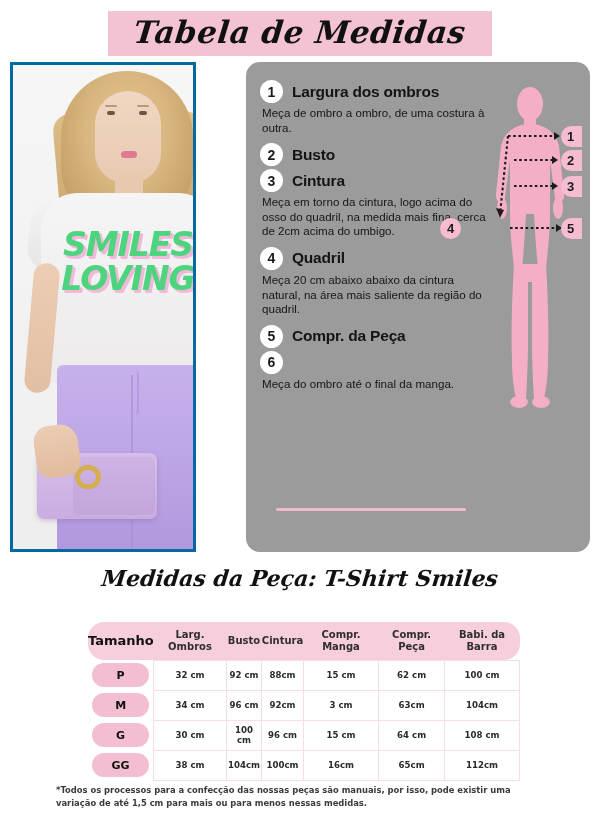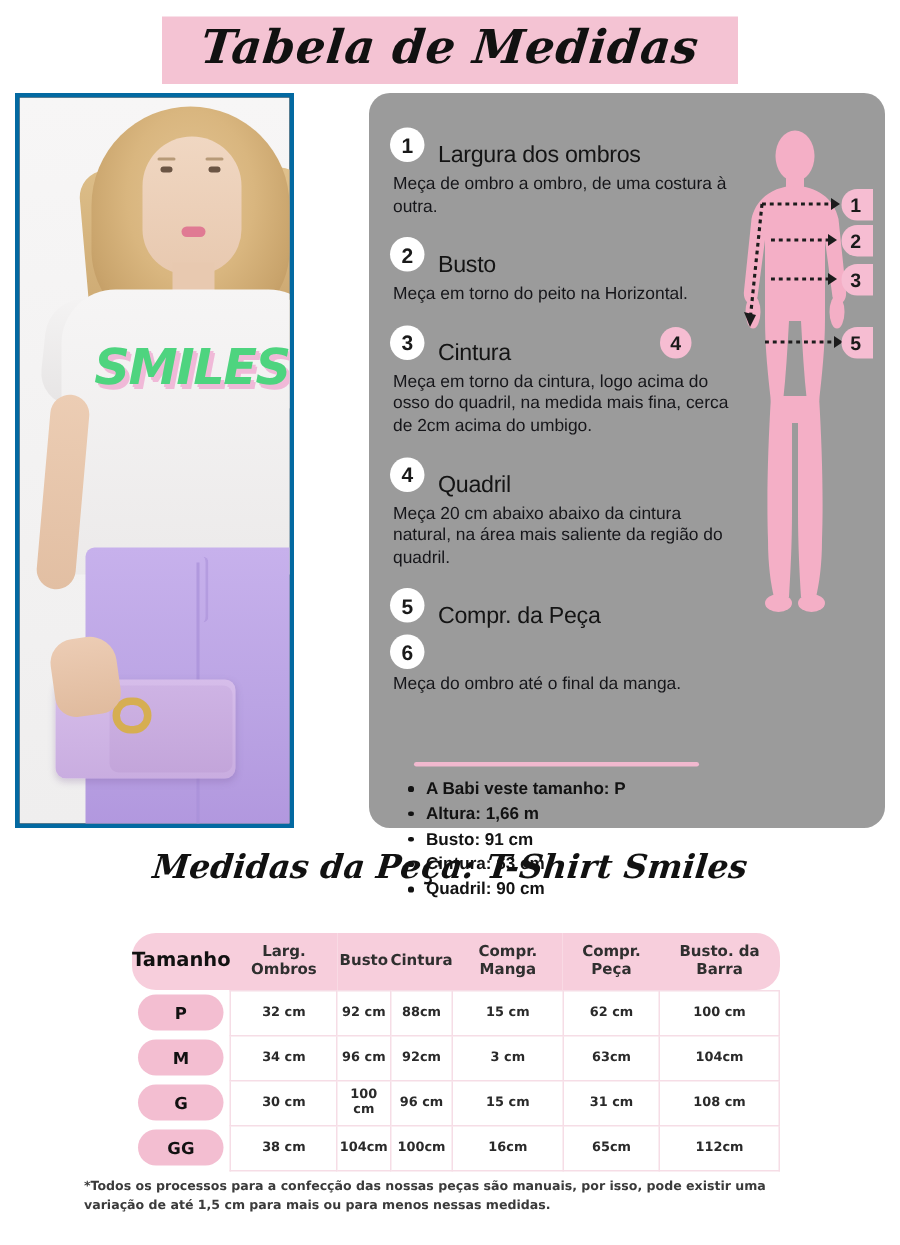--- a/index.html
+++ b/index.html
@@ -135,23 +135,22 @@
   .steps{ position:absolute; left:14px; top:18px; width:228px; }
   .step{ margin-bottom:1px; }
   .step-head{ display:flex; align-items:center; gap:9px; margin-bottom:3px;}
   .badge{
     width:23px; height:23px; flex:0 0 23px;
     background:#ffffff; border-radius:50%;
     display:flex; align-items:center; justify-content:center;
     font-weight:bold; font-size:14px; color:#1a1a1a;
   }
   .step-title{
-    font-size:15.5px; font-weight:normal; color:#141414;
+    font-size:15.5px; font-weight:bold; color:#141414;
     letter-spacing:-.2px;
-    margin-top:15px;
   }
   .step-desc{
     font-size:11.6px; color:#16161a; line-height:1.26;
     font-weight:500;
     margin:0 0 8px 2px;
   }
 
   .divider{
     position:absolute; left:30px; top:446px; width:190px; height:3px;
     background:#f2b9cf; border-radius:2px;
@@ -259,20 +258,21 @@
     <div class="neck"></div>
 
     <div class="sleeve l"></div>
     <div class="sleeve r"></div>
     <div class="shirt"></div>
     <div class="arm l"></div>
     <div class="arm r"></div>
 
     <div class="tee-text">
       <div>SMILES</div>
+      <div>LOVING</div>
     </div>
 
     <div class="jeans"></div>
     <div class="jeans-fly"></div>
     <div class="jeans-seam"></div>
     <div class="bag"></div>
     <div class="bag-flap"></div>
     <div class="buckle"></div>
     <div class="hand"></div>
   </div>
@@ -287,21 +287,20 @@
           <div class="step-title">Largura dos ombros</div>
         </div>
         <div class="step-desc">Meça de ombro a ombro, de uma costura à outra.</div>
       </div>
 
       <div class="step">
         <div class="step-head">
           <div class="badge">2</div>
           <div class="step-title">Busto</div>
         </div>
-        <div class="step-desc">Meça em torno do peito na Horizontal.</div>
       </div>
 
       <div class="step">
         <div class="step-head">
           <div class="badge">3</div>
           <div class="step-title">Cintura</div>
         </div>
         <div class="step-desc">Meça em torno da cintura, logo acima do osso do quadril, na medida mais fina, cerca de 2cm acima do umbigo.</div>
       </div>
 
@@ -324,27 +323,20 @@
         <div class="step-head">
           <div class="badge">6</div>
         </div>
         <div class="step-desc">Meça do ombro até o final da manga.</div>
       </div>
 
     </div>
 
     <div class="divider"></div>
 
-    <ul class="bio">
-      <li>A Babi veste tamanho: P</li>
-      <li>Altura: 1,66 m</li>
-      <li>Busto: 91 cm</li>
-      <li>Cintura: 63 cm</li>
-      <li>Quadril: 90 cm</li>
-    </ul>
 
     <div class="silho">
       <svg width="104" height="330" viewBox="0 0 104 330">
         <g fill="#f4afc6">
 
           <ellipse cx="52" cy="22" rx="13" ry="17"></ellipse>
           <rect x="46" y="34" width="12" height="12"></rect>
 
           <path d="M52 42 C38 42 26 50 23 64 L18 112 C17 120 24 124 27 116 L32 78 L32 130
                    C32 150 34 168 36 186 L44 186 C46 168 47 150 48 132 L52 132 L56 132
@@ -392,21 +384,21 @@
 
 <table class="tbl">
   <thead>
     <tr>
       <th>Tamanho</th>
       <th>Larg. Ombros</th>
       <th>Busto</th>
       <th>Cintura</th>
       <th>Compr. Manga</th>
       <th>Compr. Peça</th>
-      <th>Busto. da Barra</th>
+      <th>Babi. da Barra</th>
     </tr>
   </thead>
   <tbody>
     <tr>
       <td class="sz-cell">
         <div class="sz-pill">P</div>
       </td>
       <td>32 cm</td>
       <td>92 cm</td>
       <td>88cm</td>
@@ -426,21 +418,21 @@
       <td>104cm</td>
     </tr>
     <tr>
       <td class="sz-cell">
         <div class="sz-pill">G</div>
       </td>
       <td>30 cm</td>
       <td>100 cm</td>
       <td>96 cm</td>
       <td>15 cm</td>
-      <td>31 cm</td>
+      <td>64 cm</td>
       <td>108 cm</td>
     </tr>
     <tr>
       <td class="sz-cell">
         <div class="sz-pill">GG</div>
       </td>
       <td>38 cm</td>
       <td>104cm</td>
       <td>100cm</td>
       <td>16cm</td>

